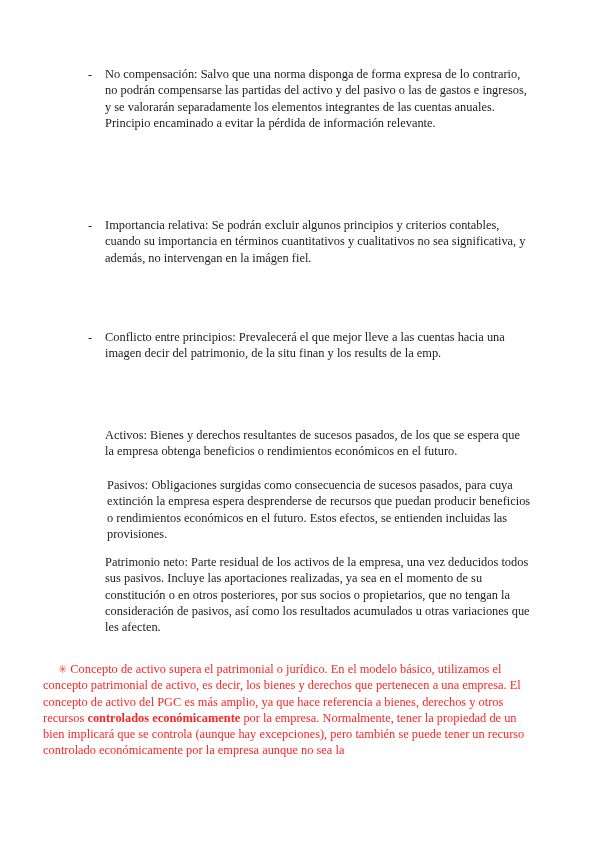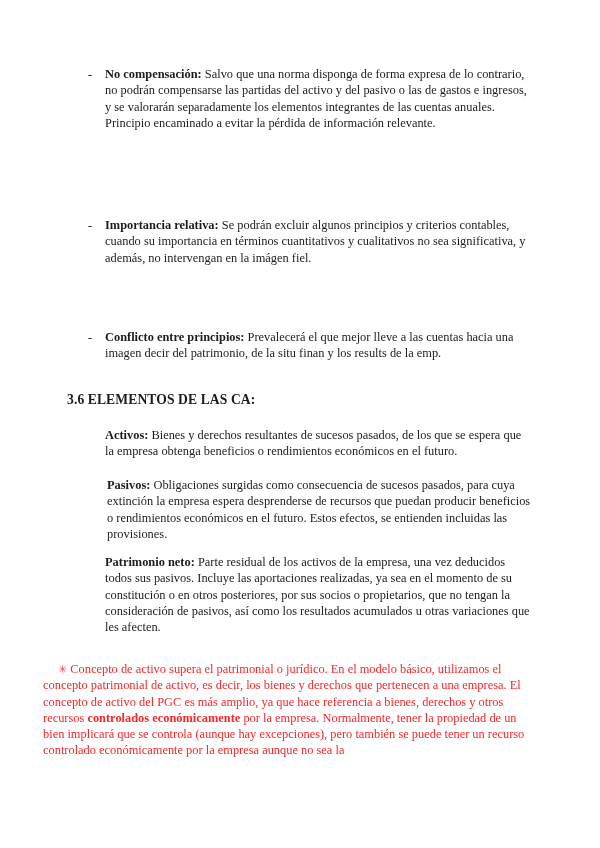--- a/index.html
+++ b/index.html
@@ -19,21 +19,21 @@
     overflow: hidden;
   }
   .block { position: absolute; }
   
   .bullet { padding-left: 17px; }
   .bullet .dash {
     position: absolute;
     left: 0;
     top: 0;
   }
-  .term { font-weight: bold; margin-top: 43px; }
+  .term { font-weight: normal; margin-top: 43px; }
   
   .annotation {
     color: #fa2626;
   }
   .annotation .asterisk {
     font-size: 11px;
     color: #ff4444;
   }
   .annotation .bold-red { font-weight: bold; }
   .heading {
@@ -60,21 +60,20 @@
     <span class="dash">-</span>
     <span class="term">Importancia relativa:</span><span> Se podrán excluir algunos principios y criterios contables, cuando su importancia en términos cuantitativos y cualitativos no sea significativa, y además, no intervengan en la imágen fiel.</span>
   </div>
 
 
   <div class="block bullet" style="left:88px; top:329px; width:424px;">
     <span class="dash">-</span>
     <span class="term">Conflicto entre principios:</span><span> Prevalecerá el que mejor lleve a las cuentas hacia una imagen decir del patrimonio, de la situ finan y los results de la emp.</span>
   </div>
 
-  <div class="block heading" style="left:67px; top:392px; width:460px;">3.6 ELEMENTOS DE LAS CA:</div>
 
   <div class="block" style="left:107px; top:477px; width:424px;">
     <span class="term">Pasivos:</span><span> Obligaciones surgidas como consecuencia de sucesos pasados, para cuya extinción la empresa espera desprenderse de recursos que puedan producir beneficios o rendimientos económicos en el futuro. Estos efectos, se entienden incluidas las provisiones.</span>
   </div>
 
   <div class="block" style="left:105px; top:427px; width:424px;">
     <span class="term">Activos:</span><span> Bienes y derechos resultantes de sucesos pasados, de los que se espera que la empresa obtenga beneficios o rendimientos económicos en el futuro.</span>
   </div>
 
   <div class="block" style="left:105px; top:554px; width:428px;">

